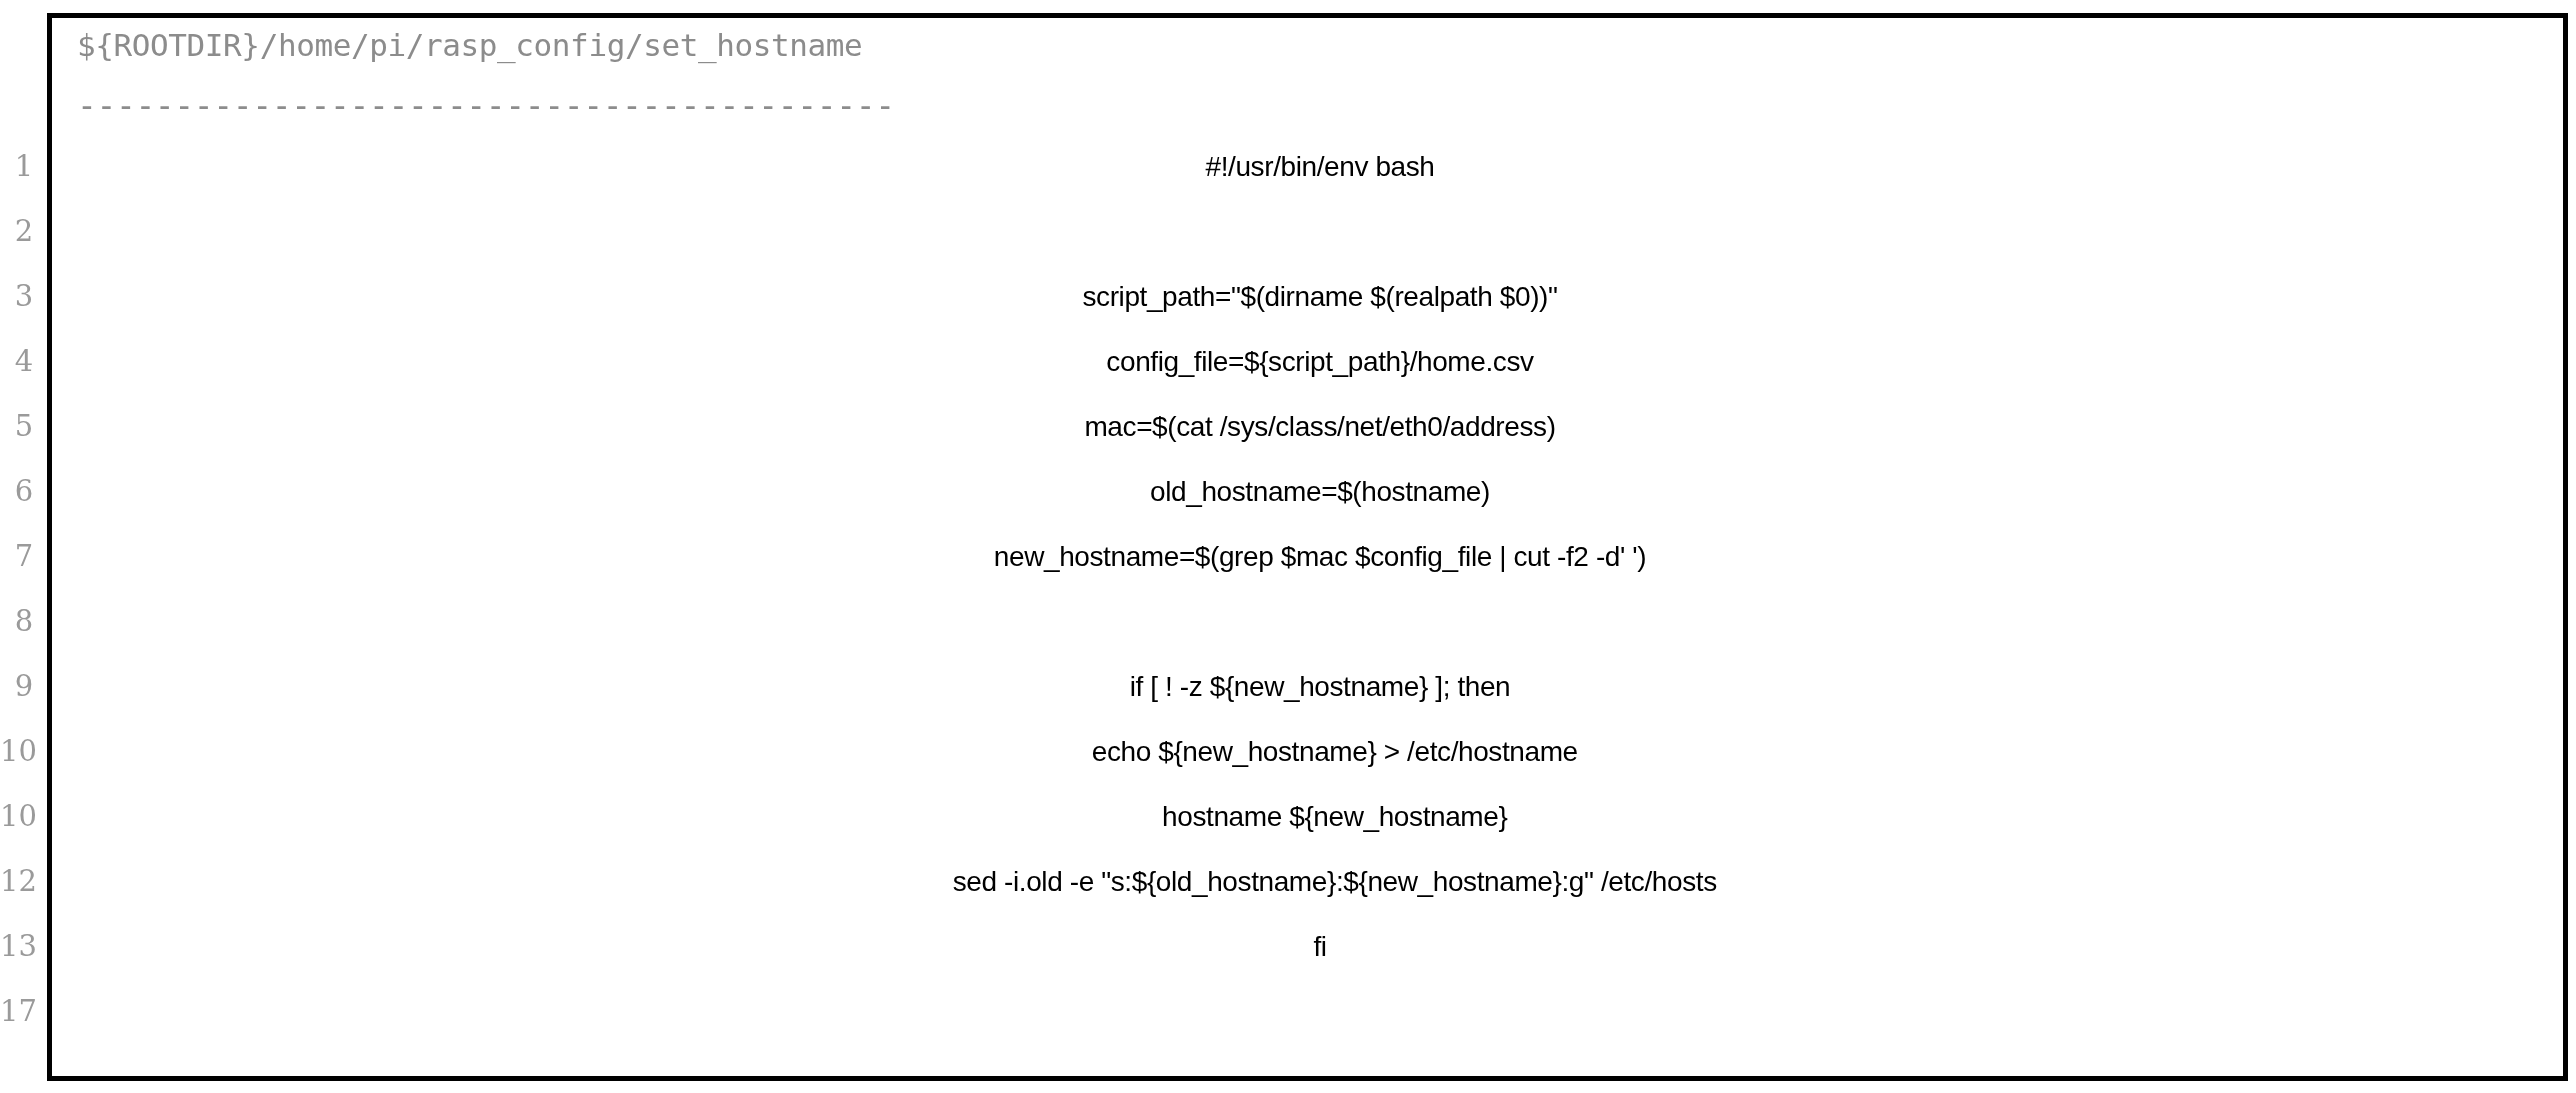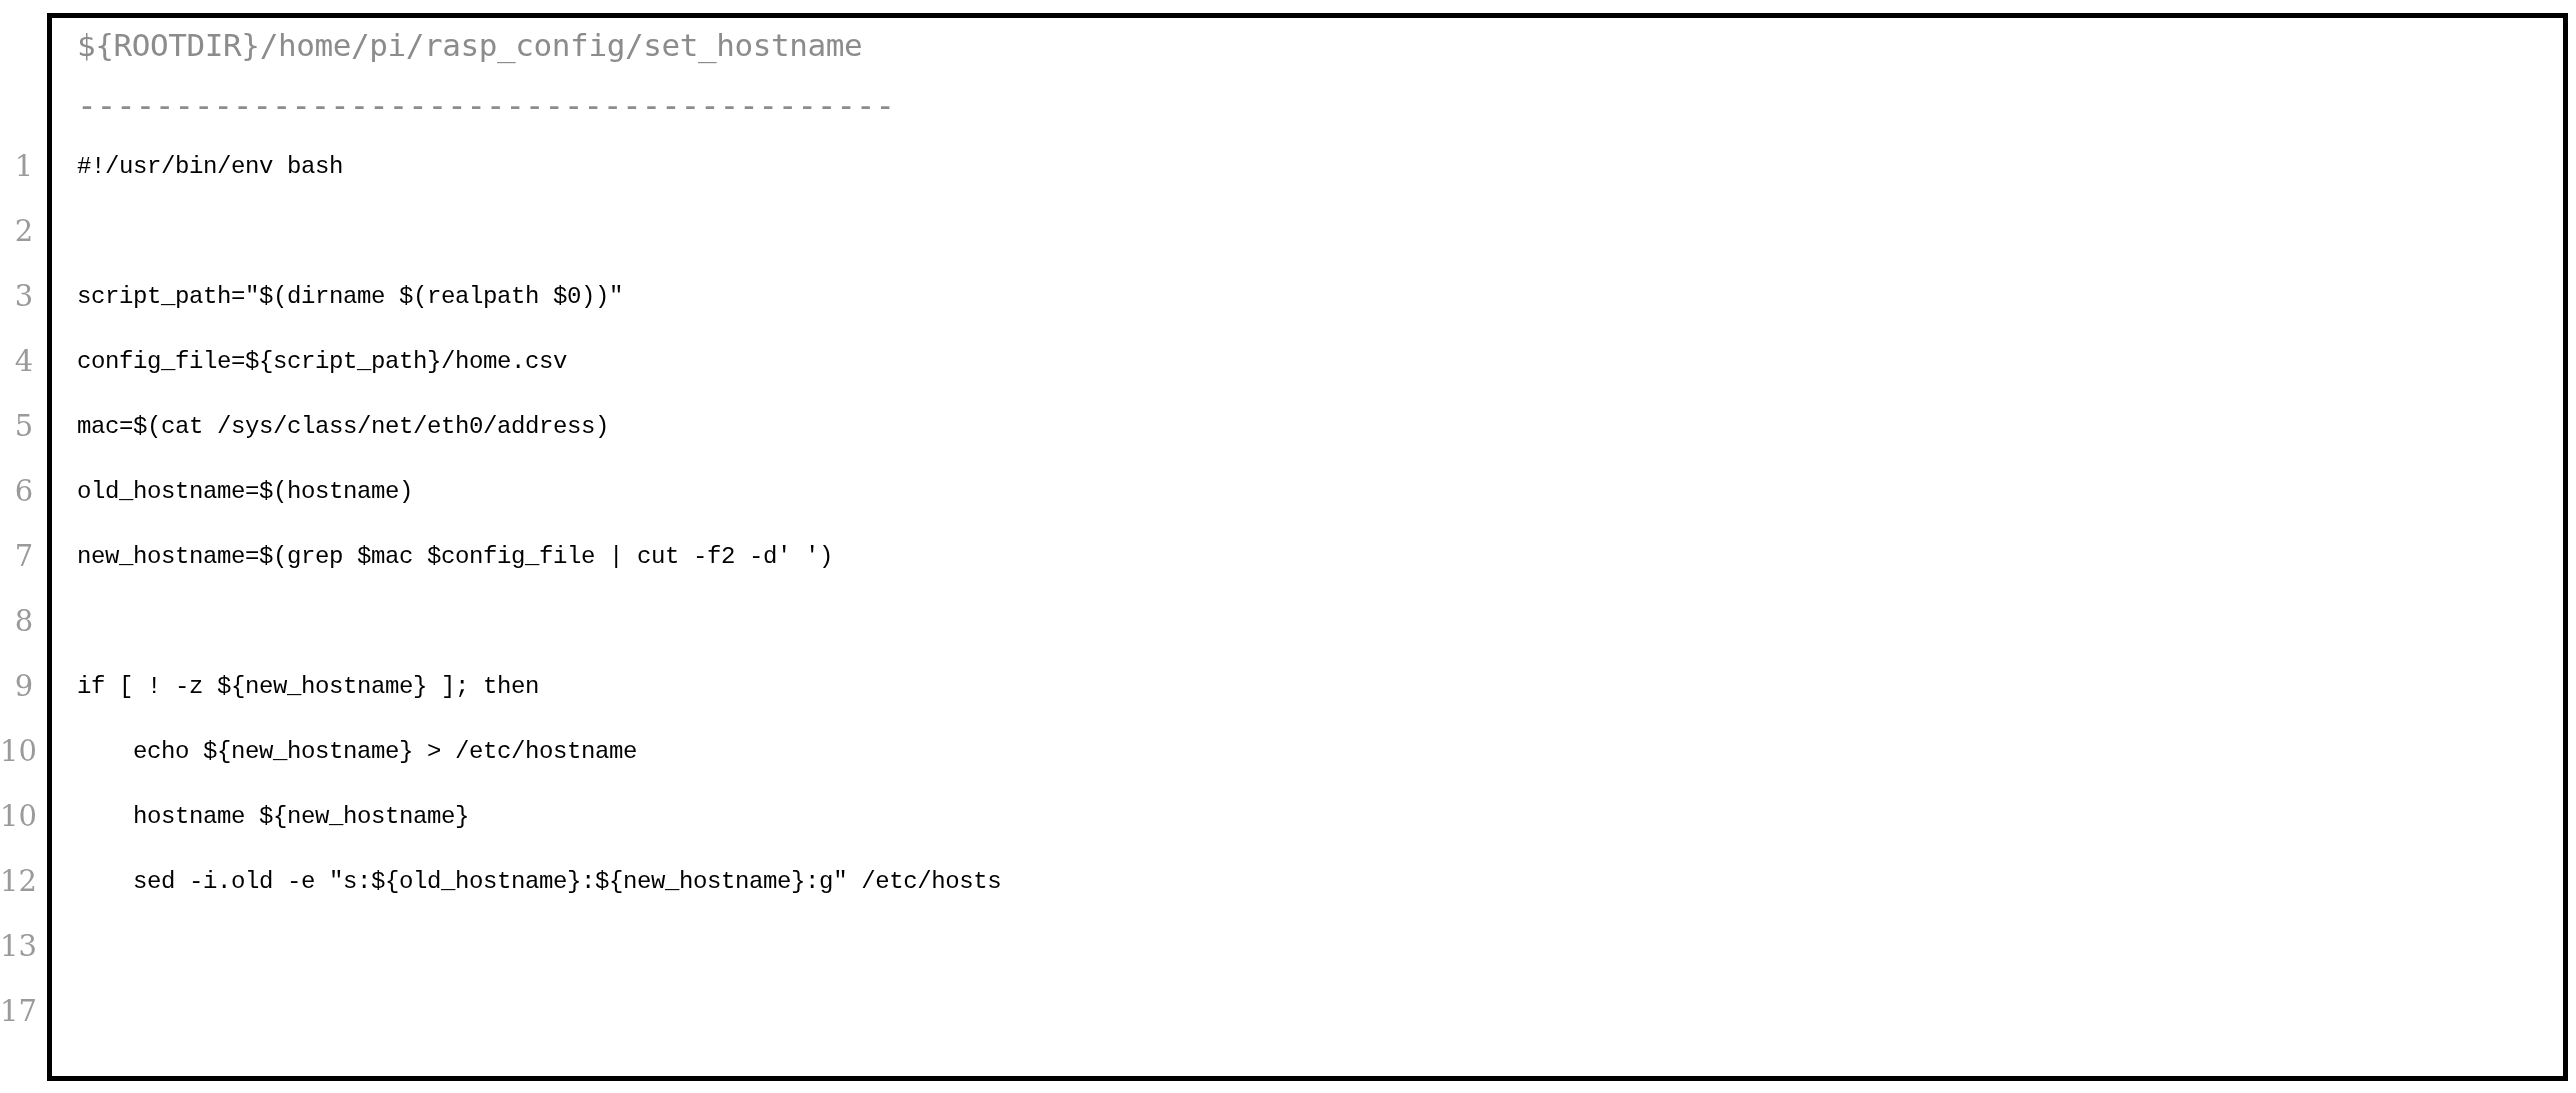--- a/index.html
+++ b/index.html
@@ -85,24 +85,25 @@
     letter-spacing: -0.4px;
     white-space: pre;
     overflow: hidden;
     font-family: "DejaVu Sans Mono", "Liberation Mono", monospace;
   }
 
   .code-row {
     height: 65px;
     line-height: 65px;
     color: #000000;
-    font-size: 24px;
+    font-size: 28px;
     letter-spacing: -0.4px;
     white-space: pre;
-    font-family: Liberation Mono, monospace;
+    font-family: Liberation Sans, sans-serif;
+    text-align: center;
   }
   .code-row.empty { color: transparent; }
 </style>
 </head>
 <body>
 
 <div id="listing">
 
   <div class="frame"></div>
 
@@ -134,16 +135,17 @@
     <div class="code-row">script_path="$(dirname $(realpath $0))"</div>
     <div class="code-row">config_file=${script_path}/home.csv</div>
     <div class="code-row">mac=$(cat /sys/class/net/eth0/address)</div>
     <div class="code-row">old_hostname=$(hostname)</div>
     <div class="code-row">new_hostname=$(grep $mac $config_file | cut -f2 -d' ')</div>
     <div class="code-row empty"></div>
     <div class="code-row">if [ ! -z ${new_hostname} ]; then</div>
     <div class="code-row">    echo ${new_hostname} &gt; /etc/hostname</div>
     <div class="code-row">    hostname ${new_hostname}</div>
     <div class="code-row">    sed -i.old -e "s:${old_hostname}:${new_hostname}:g" /etc/hosts</div>
+    <div class="code-row">fi</div>
   </div>
 
 </div>
 
 
 </body></html>

